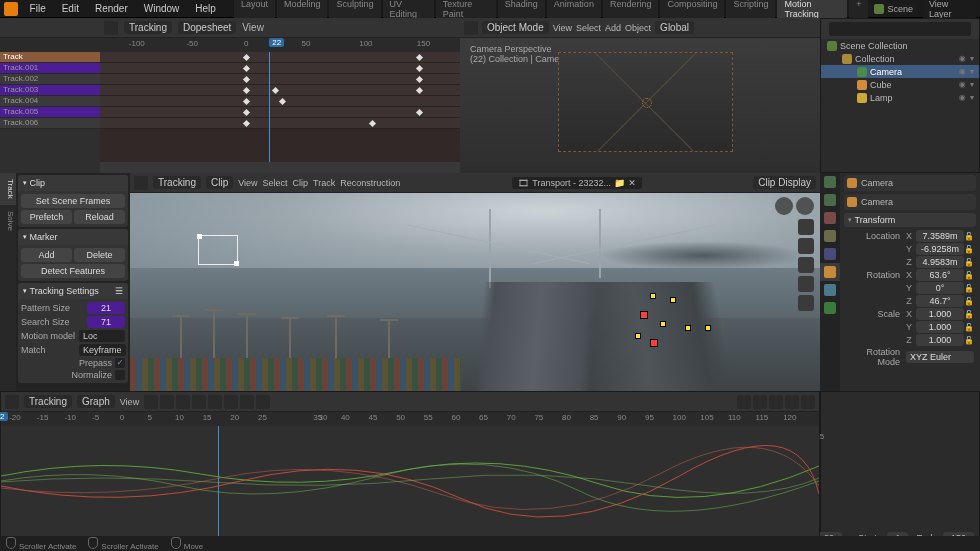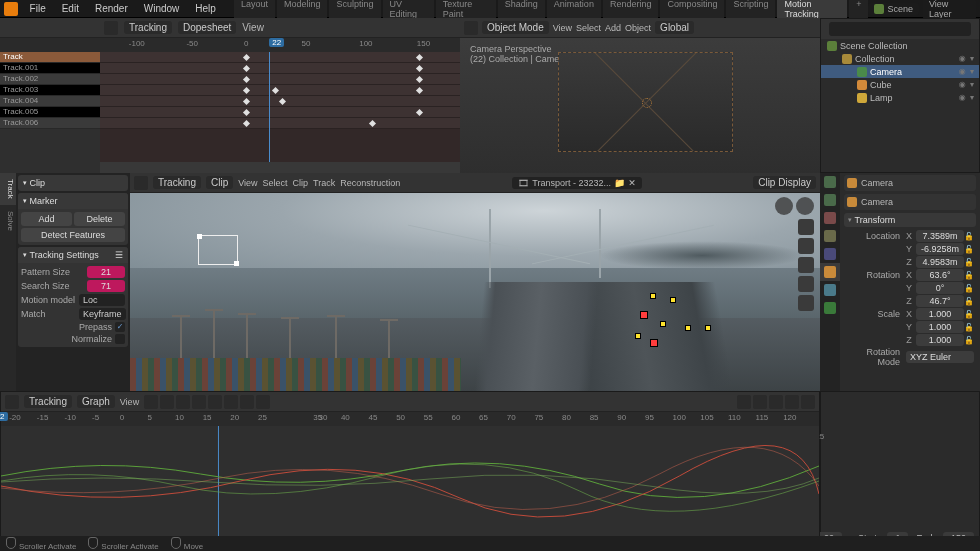--- a/index.html
+++ b/index.html
@@ -14,21 +14,21 @@
 .scene-field { background: #1b1b1b; padding: 1px 6px; border-radius: 3px; color: #aaa; font-size: 9px; display: flex; align-items: center; gap: 3px; }
 .scene-field .scene-icon { width: 10px; height: 10px; background: #5b7f3a; border-radius: 2px; }
 .main-grid { display: grid; grid-template-columns: 1fr 160px; grid-template-rows: 155px 218px 150px; height: 506px; }
 .panel { background: #2b2b2b; border: 1px solid #1a1a1a; display: flex; flex-direction: column; }
 .panel-header { height: 20px; background: #333; display: flex; align-items: center; padding: 0 4px; gap: 6px; font-size: 10px; border-bottom: 1px solid #222; }
 .panel-header .dd { background: #2a2a2a; padding: 1px 5px; border-radius: 3px; color: #ccc; font-size: 10px; }
 .panel-header .icon-btn { width: 14px; height: 14px; background: #2a2a2a; border-radius: 2px; display:inline-block; }
 .upper-left { display: grid; grid-template-columns: 100px 1fr 1fr; }
 .track-list { background: #2f2f2f; }
 .track-list .h { height: 20px; background: #333; border-bottom: 1px solid #222; }
-.track-row { height: 11px; background: #000000; border-bottom: 1px solid #282828; padding-left: 3px; font-size: 8px; color: #999; white-space: nowrap; }
+.track-row { height: 11px; background: #4c1d95; border-bottom: 1px solid #282828; padding-left: 3px; font-size: 8px; color: #999; white-space: nowrap; }
 .track-row.sel { background: #8b5a3a; color: #fff; }
 .track-row.alt { background: #3a3a3a; }
 .dopesheet-area { position: relative; background: #383838; }
 .dopesheet-area .h { height: 20px; background: #333; display: flex; align-items: center; gap: 6px; padding: 0 4px; }
 .ruler { height: 14px; background: #2a2a2a; display: flex; font-size: 8px; color: #888; position: relative; }
 .ruler .tick { position: absolute; top: 1px; }
 .ruler .cur { position: absolute; background: #2d6ca1; color:#fff; padding: 0 3px; border-radius: 2px; font-size:8px; }
 .dopesheet-body { position: relative; height: 110px; background: #322828; }
 .dope-row { height: 11px; border-bottom: 1px solid #2a2222; position: relative; background: #3d3232; }
 .key { position: absolute; width: 5px; height: 5px; background: #e0e0e0; transform: rotate(45deg); top: 3px; }
@@ -59,21 +59,21 @@
 .clip-panels { flex: 1; padding: 2px; }
 .collaps { background: #333; margin-bottom: 2px; border-radius: 3px; overflow:hidden; }
 .collaps .ch { padding: 3px 5px; font-size: 9px; color: #ddd; background: #383838; display:flex; align-items:center; gap:3px;}
 .collaps .ch::before { content: "▾"; font-size: 7px; }
 .collaps .cb { padding: 3px; display: flex; flex-direction: column; gap: 2px; }
 .btn { background: #444; border-radius: 3px; padding: 2px 5px; font-size: 9px; text-align: center; color: #ddd; cursor:pointer; }
 .btn-row { display: flex; gap: 2px; }
 .btn-row .btn { flex: 1; }
 .field-row { display: flex; align-items: center; gap: 3px; font-size: 9px; }
 .field-row .lbl { flex: 1; color: #aaa; }
-.field-row .val { width: 38px; background: #be185d; text-align: center; border-radius: 3px; padding: 1px; color: #ddd; }
+.field-row .val { width: 38px; background: #4c1d95; text-align: center; border-radius: 3px; padding: 1px; color: #ddd; }
 .field-row .dd2 { flex:1; background: #222; border-radius: 3px; padding: 1px 4px; color: #ccc; }
 .checkbox { width: 10px; height: 10px; background: #222; border-radius: 2px; margin-left: auto; }
 .checkbox.on::after { content: "✓"; color: #6a9cd6; font-size: 8px; display:block; line-height:10px; text-align:center;}
 .clip-main { position: relative; background: #1a1a1a; }
 .clip-header { height: 20px; background: #333; display: flex; align-items: center; padding: 0 4px; gap: 5px; font-size: 9px; }
 .clip-name { background: #222; padding: 1px 6px; border-radius: 3px; font-size: 9px; display:flex; align-items:center; gap:3px;}
 .clip-image { position: relative; width: 100%; height: 198px; background: linear-gradient(180deg, #7a868c 0%, #9aa5ab 30%, #5a6268 55%, #3d4346 100%); overflow: hidden; }
 
 .sky { position:absolute; inset:0 0 55% 0; background: radial-gradient(ellipse at 60% 20%, #cdd4d8 0%, #9ba6ad 45%, #7c8a92 100%);}
 .water { position:absolute; top:38%; left:0; right:0; height:25%; background: linear-gradient(#6f7c84, #5a666c);}
@@ -306,20 +306,27 @@
 
   <div class="clip-area">
     <div class="clip-side-inner">
       <div class="side-tabs">
         <div class="side-tab active">Track</div>
         <div class="side-tab">Solve</div>
       </div>
       <div class="clip-panels" style="width:114px">
         <div class="collaps">
           <div class="ch">Clip</div>
+          <div class="cb">
+            <div class="btn">Set Scene Frames</div>
+            <div class="btn-row">
+              <div class="btn">Prefetch</div>
+              <div class="btn">Reload</div>
+            </div>
+          </div>
         </div>
         <div class="collaps">
           <div class="ch">Marker</div>
           <div class="cb">
             <div class="btn-row">
               <div class="btn">Add</div>
               <div class="btn">Delete</div>
             </div>
             <div class="btn">Detect Features</div>
           </div>

